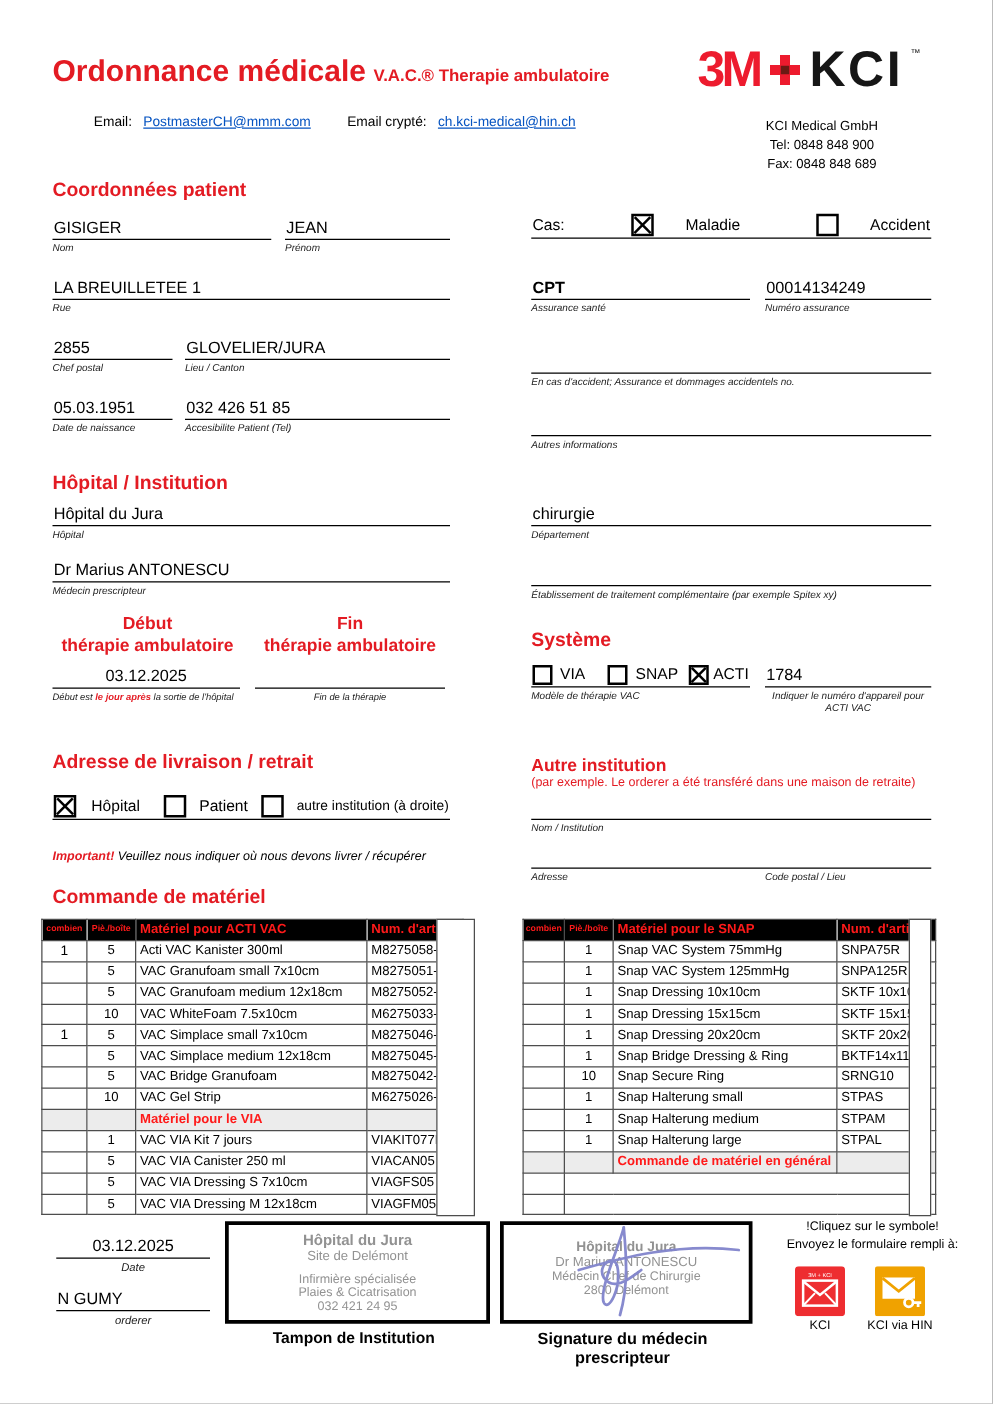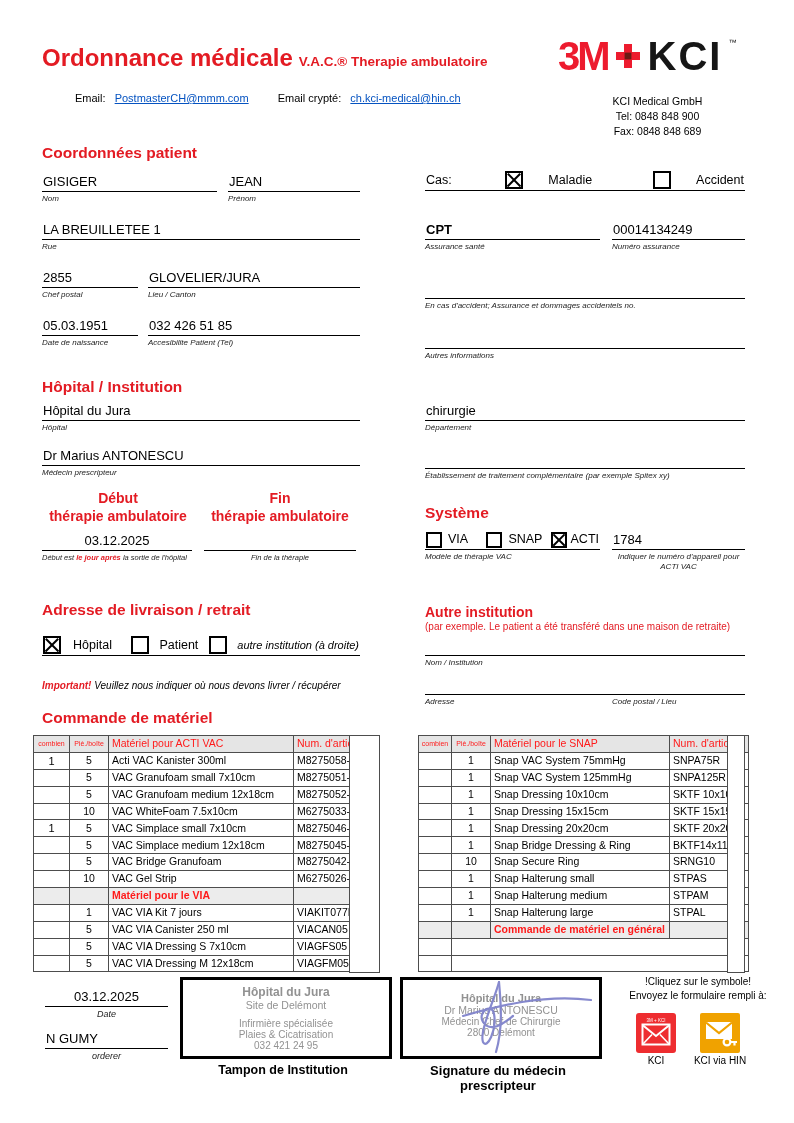--- a/index.html
+++ b/index.html
@@ -33,21 +33,21 @@
   .cb.checked::after{transform:rotate(-45deg);}
   .cb.small{width:12px;height:12px;border-width:2.2px;}
   .cb.small.checked::before,.cb.small.checked::after{left:-2px;top:5px;width:16px;height:2.2px;}
   .cblabel{font-size:12.5px;}
   .note-red{color:#e31b23;}
   .imp{font-size:10px;font-style:italic;}
   
   table.mat{position:absolute;border-collapse:collapse;table-layout:fixed;font-size:10.5px;}
   table.mat th,table.mat td{border:1px solid #4d4d4d;padding:0 3px;height:15.9px;overflow:hidden;
     white-space:nowrap;text-align:left;vertical-align:middle;line-height:1.1;}
-  table.mat th{background:#e5e5e5;color:#ff1a1a;font-weight:400;font-size:10.5px;}
+  table.mat th{background:#000000;color:#ff1a1a;font-weight:700;font-size:10.5px;}
   table.mat th.c0,table.mat th.c1{font-size:7px;text-align:center;padding:0 1px;}
   table.mat td.c0{text-align:center;font-size:11px;}
   table.mat td.c1{text-align:center;}
   table.mat tr.section td{background:#ececec;}
   table.mat tr.section td.c2{color:#ff1a1a;font-weight:600;}
   .tbl-left .c0{width:33px;} .tbl-left .c1{width:36px;} .tbl-left .c2{width:178px;} .tbl-left .c3{width:70px;}
   .tbl-right .c0{width:30px;} .tbl-right .c1{width:36px;} .tbl-right .c2{width:172px;margin-left:16px;} .tbl-right .c3{width:72px;}
   .ext{position:absolute;border:1px solid #4d4d4d;background:#fff;}
   
   .stampbox{position:absolute;border:3px solid #000;background:#fff;}
@@ -207,29 +207,29 @@
 
   <div class="abs h-red" style="left:42px;top:601px;">Adresse de livraison / retrait</div>
 
   <div class="field" style="left:42px;top:636px;width:318px;">
     <div class="value vrow" style="gap:0;">
       <span class="cb checked"></span>
       <span class="cblabel" style="margin-left:12px;width:62px;">Hôpital</span>
       <span class="cb"></span>
       <span class="cblabel" style="margin-left:10px;width:53px;">Patient</span>
       <span class="cb"></span>
-      <span class="cblabel" style="margin-left:10px;font-size:11px;font-style:italic;">autre institution (à droite)</span>
+      <span class="cblabel" style="margin-left:10px;font-size:11px;">autre institution (à droite)</span>
     </div>
   </div>
   <div class="abs imp" style="left:42px;top:680px;">
     <span class="note-red" style="font-weight:bold;">Important!</span><span> Veuillez nous indiquer où nous devons livrer / récupérer</span>
   </div>
 
   <div class="abs h-red" style="left:425px;top:604px;font-size:14px;">Autre institution</div>
-  <div class="abs note-red" style="left:425px;top:621px;font-size:10px;width:330px;">(par exemple. Le patient a été transféré dans une maison de retraite)</div>
+  <div class="abs note-red" style="left:425px;top:621px;font-size:10px;width:330px;">(par exemple. Le orderer a été transféré dans une maison de retraite)</div>
 
   <div class="field" style="left:425px;top:637px;width:320px;">
     <div class="value"></div>
     <div class="flabel">Nom / Institution</div>
   </div>
   <div class="field" style="left:425px;top:676px;width:320px;">
     <div class="value"></div>
     <div class="flabel" style="display:flex;">
       <span style="width:187px;">Adresse</span>
       <span>Code postal / Lieu</span>

